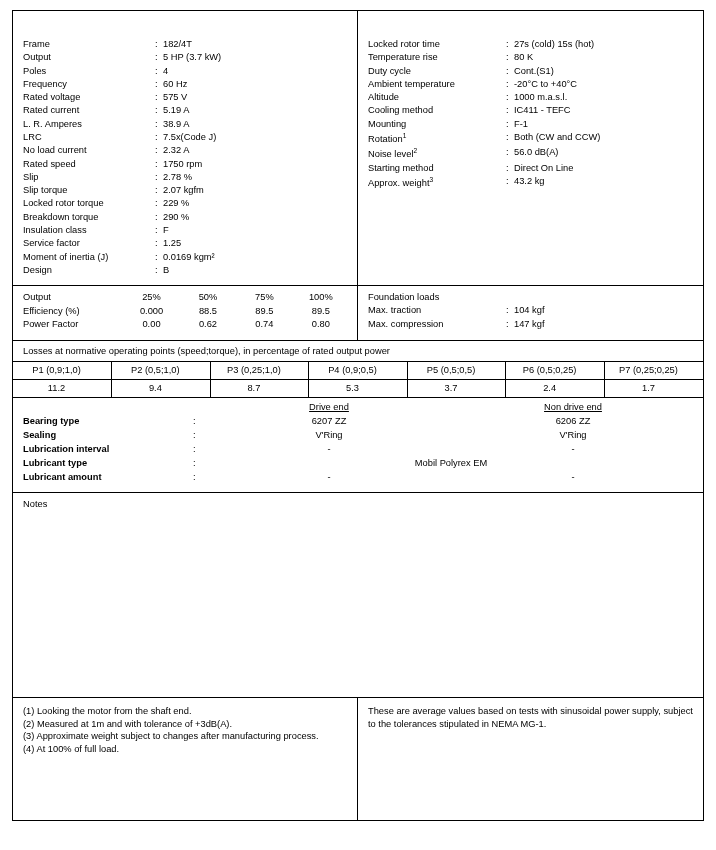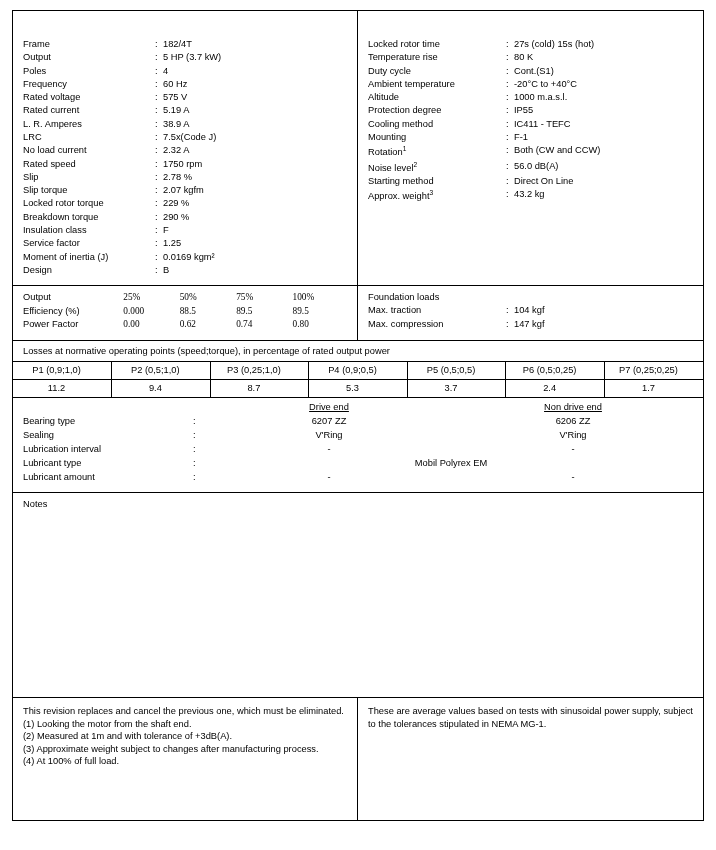--- a/index.html
+++ b/index.html
@@ -85,21 +85,21 @@
   table.eff {
     border-collapse: collapse;
     width: 100%;
   }
   table.eff td {
     padding: 0 0 3px 0;
     line-height: 1.15;
     white-space: nowrap;
   }
   table.eff td.lbl { width: 96px; }
-  table.eff td.val { width: 54px; text-align: left; font-family: Liberation Serif, serif; }
+  table.eff td.val { width: 54px; text-align: center; }
   table.found {
     border-collapse: collapse;
     width: 100%;
   }
   table.found td {
     padding: 0 0 3px 0;
     line-height: 1.15;
     white-space: nowrap;
     vertical-align: top;
   }
@@ -134,21 +134,21 @@
   table.bear {
     border-collapse: collapse;
     width: 100%;
     table-layout: fixed;
   }
   table.bear td {
     padding: 0 0 3px 0;
     line-height: 1.2;
     white-space: nowrap;
   }
-  table.bear td.k { width: 170px; text-align: left; }
+  table.bear td.k { width: 170px; text-align: left; font-weight: bold; }
   table.bear td.c { width: 14px; text-align: left; }
   td.de, td.nde { text-align: center; }
   td.span2 { text-align: center; }
   .underline { text-decoration: underline; }
   
   .notes {
     padding: 6px 8px 6px 10px;
     height: 205px;
     box-sizing: border-box;
     border-bottom: 1px solid #000;
@@ -298,25 +298,20 @@
               </tr>
               <tr>
                 <td class="k">Ambient temperature</td>
                 <td class="sep">:</td>
                 <td class="v">-20°C to +40°C</td>
               </tr>
               <tr>
                 <td class="k">Altitude</td>
                 <td class="sep">:</td>
                 <td class="v">1000 m.a.s.l.</td>
-              </tr>
-              <tr>
-                <td class="k">Protection degree</td>
-                <td class="sep">:</td>
-                <td class="v">IP55</td>
               </tr>
               <tr>
                 <td class="k">Cooling method</td>
                 <td class="sep">:</td>
                 <td class="v">IC411 - TEFC</td>
               </tr>
               <tr>
                 <td class="k">Mounting</td>
                 <td class="sep">:</td>
                 <td class="v">F-1</td>
@@ -459,21 +454,20 @@
       </table>
     </div>
 
     <div class="notes">
       <div>Notes</div>
       <div></div>
     </div>
 
     <div class="footer">
       <div class="col left" id="footer-left">
-          <p>This revision replaces and cancel the previous one, which must be eliminated.</p>
           <p>(1) Looking the motor from the shaft end.</p>
           <p>(2) Measured at 1m and with tolerance of +3dB(A).</p>
           <p>(3) Approximate weight subject to changes after manufacturing process.</p>
           <p>(4) At 100% of full load.</p>
         </div>
       <div class="col right" id="footer-right">
           <p>These are average values based on tests with sinusoidal power supply, subject to the tolerances stipulated in NEMA MG-1.</p>
         </div>
     </div>
 

